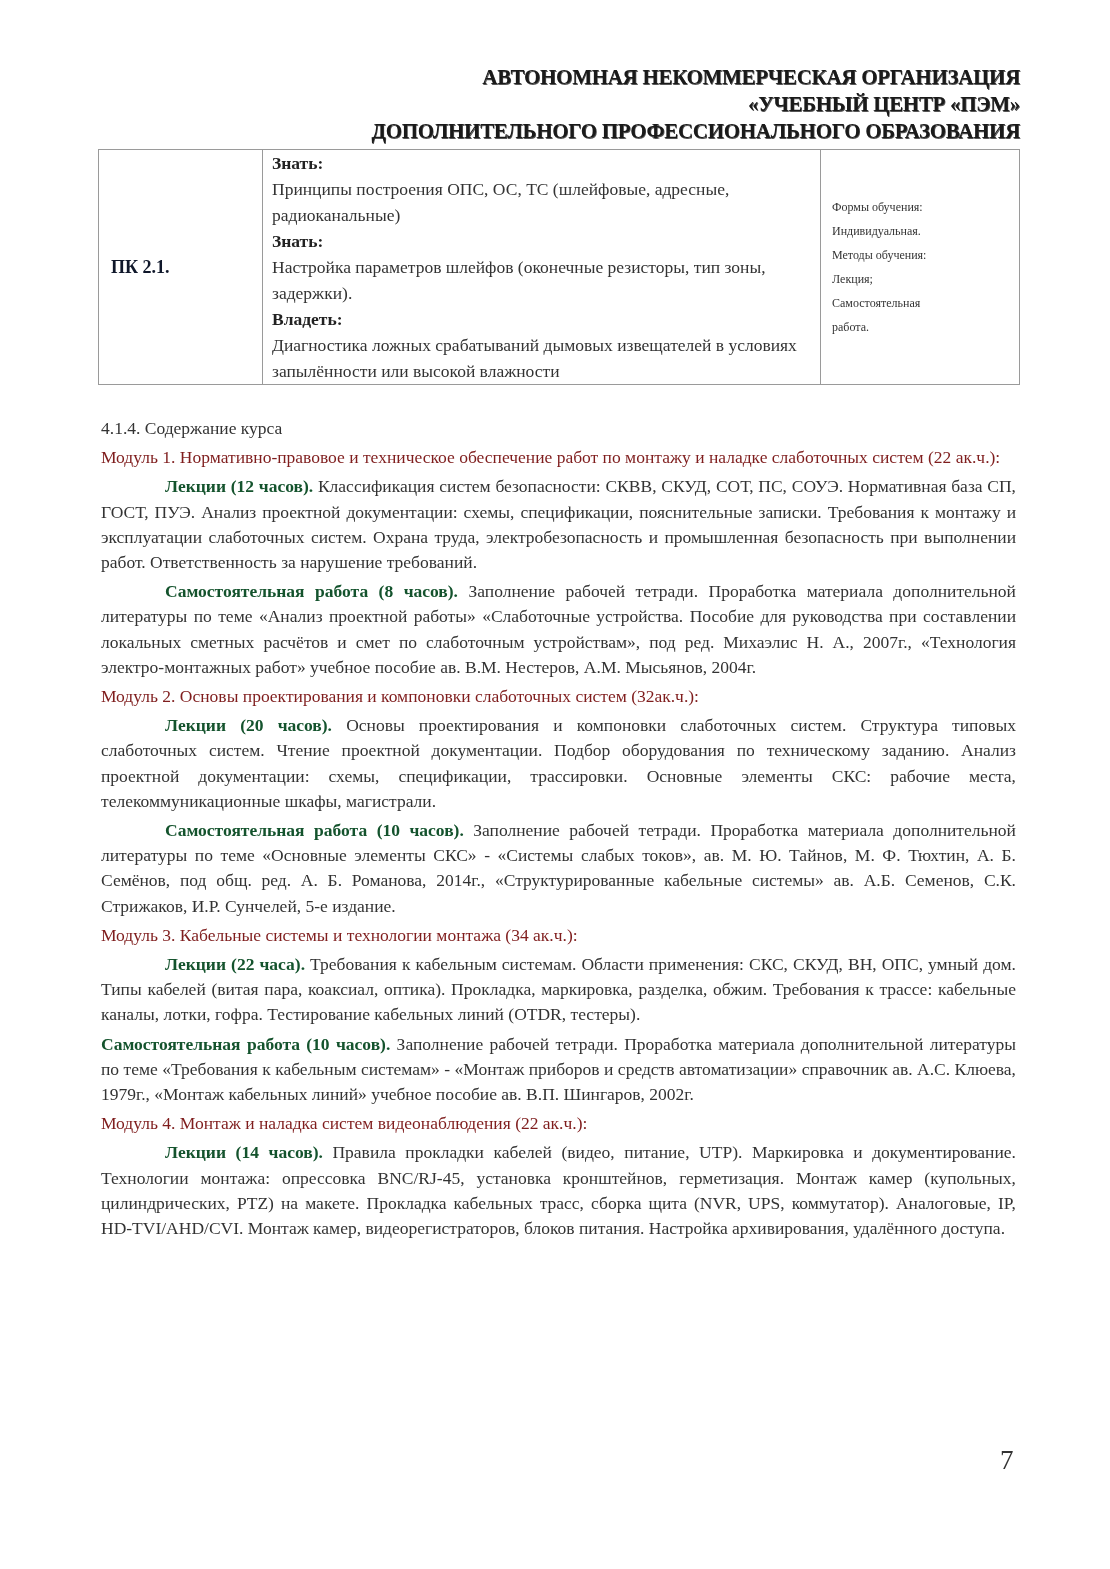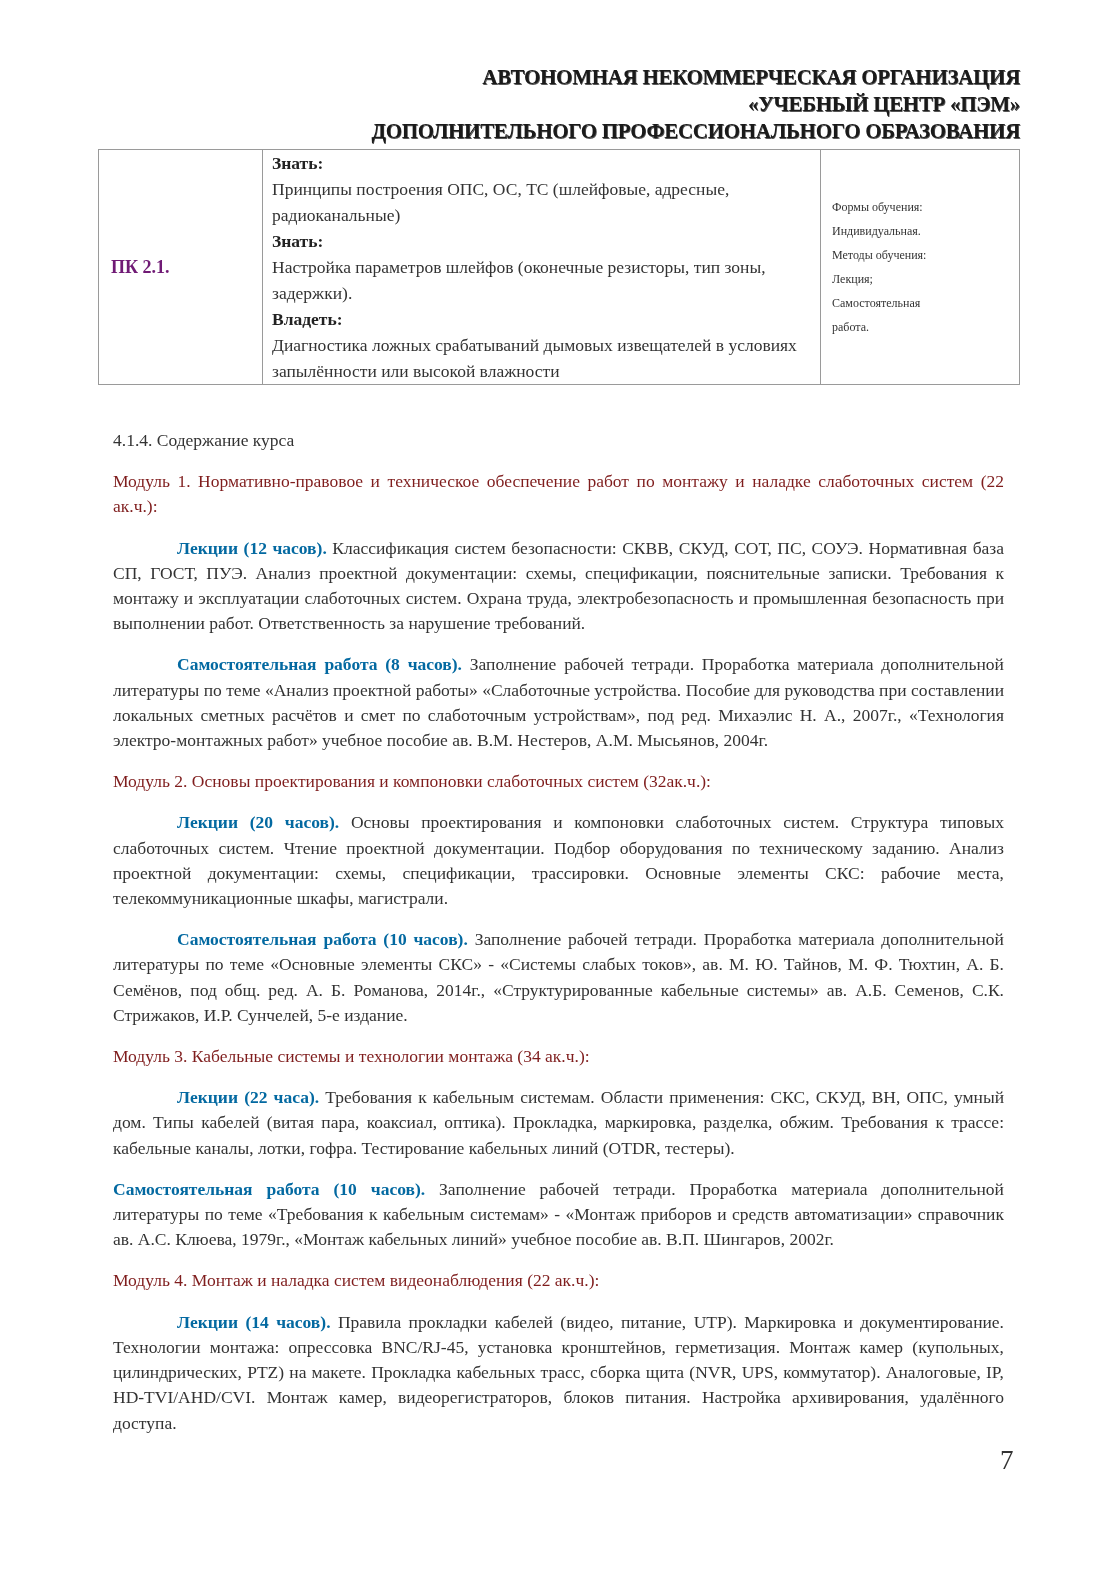--- a/index.html
+++ b/index.html
@@ -13,31 +13,31 @@
     position: absolute; left: 0; top: 64px; width: 923px; text-align: right;
     font-weight: bold; font-size: 21px; line-height: 27px; color: #1a1a1a;
     letter-spacing: -0.3px; text-shadow: 0.6px 0.6px 0 #555;
   }
   .org-header div { white-space: nowrap; }
   table.comp {
     position: absolute; left: 1px; top: 149px; width: 922px; border-collapse: collapse;
     font-size: 17.5px; line-height: 26px; color: #333;
   }
   table.comp td { border: 1.5px solid #9a9a9a; vertical-align: middle; margin-left: 12px; }
-  td.code { width: 150px; padding-left: 12px; font-weight: bold; font-size: 18px; color: #701a75; }
+  td.code { width: 150px; padding-left: 12px; font-weight: bold; font-size: 18px; color: #0f172a; }
   td.skills { width: 540px; padding: 0 8px 0 9px; vertical-align: top; }
   td.forms { padding-left: 11px; font-size: 12px; line-height: 24px; }
   .lbl { font-weight: bold; color: #222; display: block; }
   .txt { display: block; }
   .content { position: absolute; left: 0; top: 412px; width: 923px; font-size: 17.5px; line-height: 25.2px; color: #333; }
-  .content p { margin: 16px; text-align: justify; }
+  .content p { margin: 4px; text-align: justify; }
   .content .section { font-size: 17.5px; }
   .content .mod { font-weight: normal; color: #7f1d1d; }
   .content .ind { text-indent: 64px; }
-  .content b { color: #0369a1; }
+  .content b { color: #14532d; }
   .page-num {
     position: absolute; left: 1000px; top: 1445px; font-size: 27px; color: #333;
     font-family: "Liberation Serif", serif;
   }
 </style>
 </head>
 <body>
 
 <div class="page">
 

